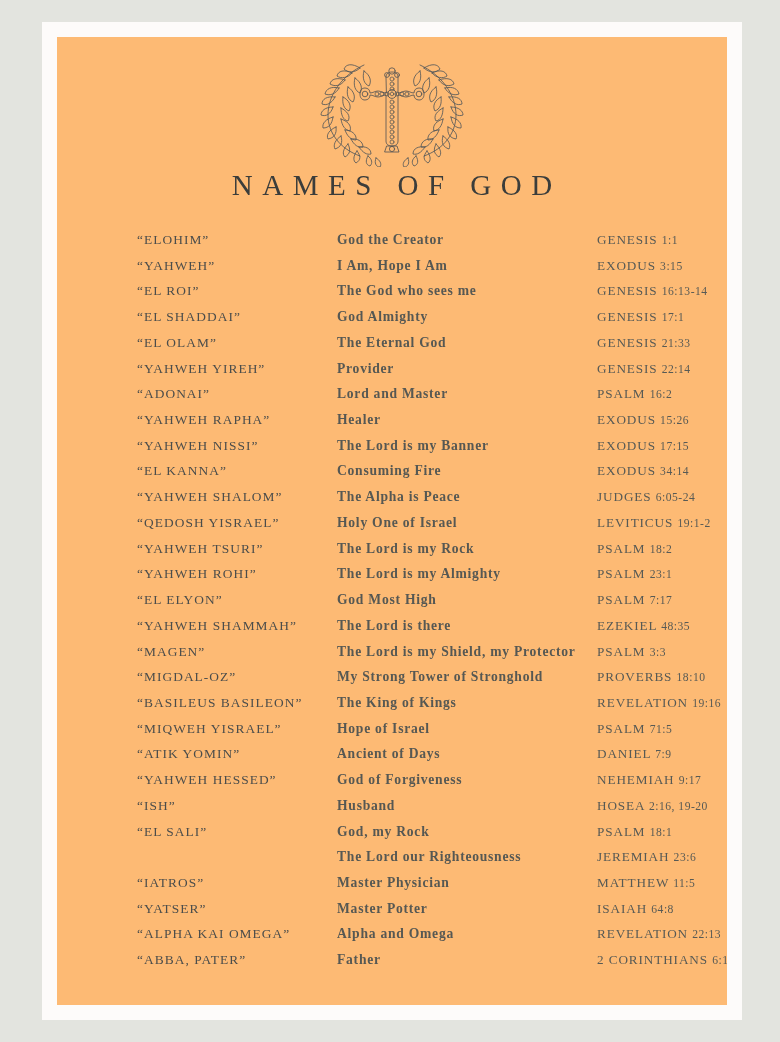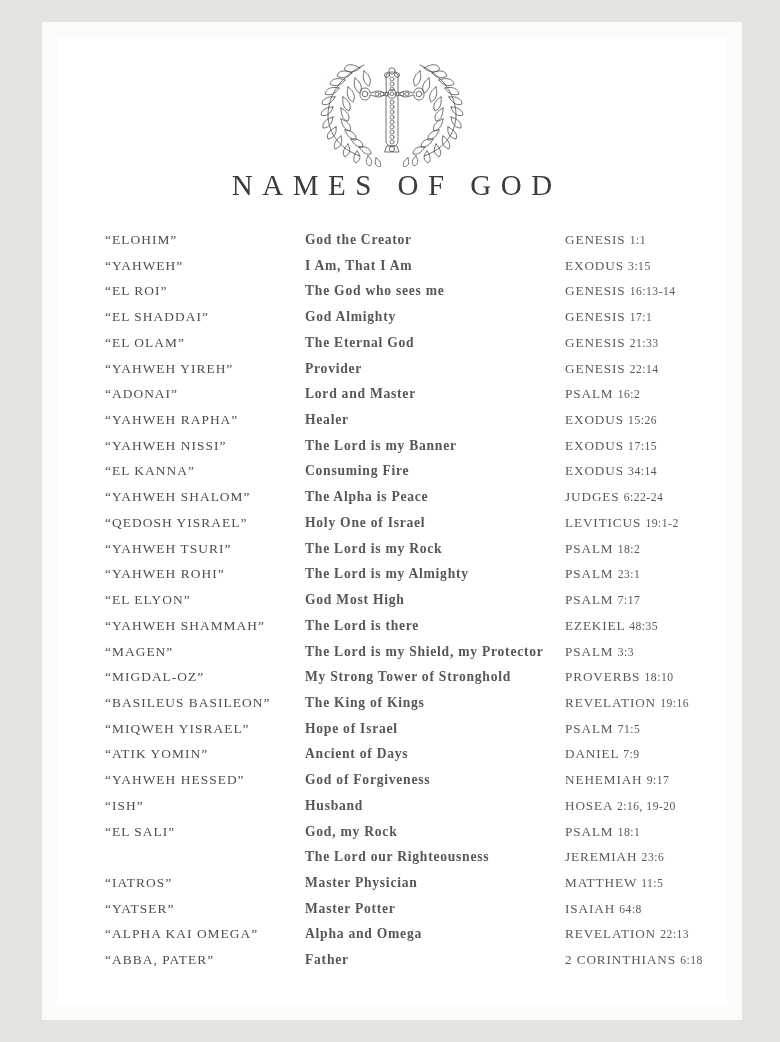--- a/index.html
+++ b/index.html
@@ -33,21 +33,21 @@
     background: #fdfbfa;
     box-sizing: border-box;
   }
   
   #panel {
     position: absolute;
     left: 57px;
     top: 37px;
     width: 670px;
     height: 968px;
-    background: #ffffff;
+    background: #fdba74;
     box-sizing: border-box;
     overflow: hidden;
   }
 
   
   #emblem {
     position: absolute;
     left: 0;
     right: 0;
     top: 20px;
@@ -81,20 +81,21 @@
     position: absolute;
     left: 0;
     top: 190px;
     width: 670px;
   }
   .row {
     position: relative;
     height: 25.72px;
     line-height: 25.72px;
     white-space: nowrap;
+    margin-left: 32px;
   }
   .c-name {
     position: absolute;
     left: 48px;
     top: 0;
     font-size: 13.4px;
     letter-spacing: 1.05px;
     color: #4b4d4b;
   }
   .c-meaning {
@@ -255,21 +256,21 @@
     <div id="title">NAMES OF GOD</div>
 
     <div id="list">
         <div class="row">
           <span class="c-name">“ELOHIM”</span>
           <span class="c-meaning">God the Creator</span>
           <span class="c-ref"><span>GENESIS</span> <span class="vs">1:1</span></span>
         </div>
         <div class="row">
           <span class="c-name">“YAHWEH”</span>
-          <span class="c-meaning">I Am, That I Am</span>
+          <span class="c-meaning">I Am, Hope I Am</span>
           <span class="c-ref"><span>EXODUS</span> <span class="vs">3:15</span></span>
         </div>
         <div class="row">
           <span class="c-name">“EL ROI”</span>
           <span class="c-meaning">The God who sees me</span>
           <span class="c-ref"><span>GENESIS</span> <span class="vs">16:13-14</span></span>
         </div>
         <div class="row">
           <span class="c-name">“EL SHADDAI”</span>
           <span class="c-meaning">God Almighty</span>
@@ -301,21 +302,21 @@
           <span class="c-ref"><span>EXODUS</span> <span class="vs">17:15</span></span>
         </div>
         <div class="row">
           <span class="c-name">“EL KANNA”</span>
           <span class="c-meaning">Consuming Fire</span>
           <span class="c-ref"><span>EXODUS</span> <span class="vs">34:14</span></span>
         </div>
         <div class="row">
           <span class="c-name">“YAHWEH SHALOM”</span>
           <span class="c-meaning">The Alpha is Peace</span>
-          <span class="c-ref"><span>JUDGES</span> <span class="vs">6:22-24</span></span>
+          <span class="c-ref"><span>JUDGES</span> <span class="vs">6:05-24</span></span>
         </div>
         <div class="row">
           <span class="c-name">“QEDOSH YISRAEL”</span>
           <span class="c-meaning">Holy One of Israel</span>
           <span class="c-ref"><span>LEVITICUS</span> <span class="vs">19:1-2</span></span>
         </div>
         <div class="row">
           <span class="c-name">“YAHWEH TSURI”</span>
           <span class="c-meaning">The Lord is my Rock</span>
           <span class="c-ref"><span>PSALM</span> <span class="vs">18:2</span></span>

